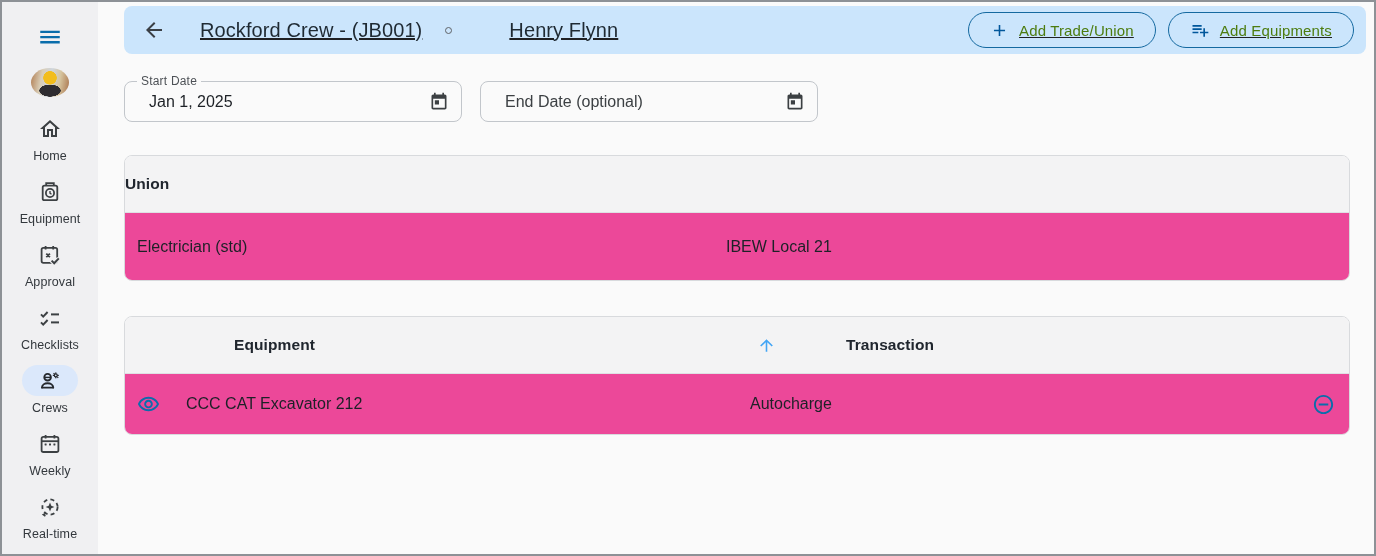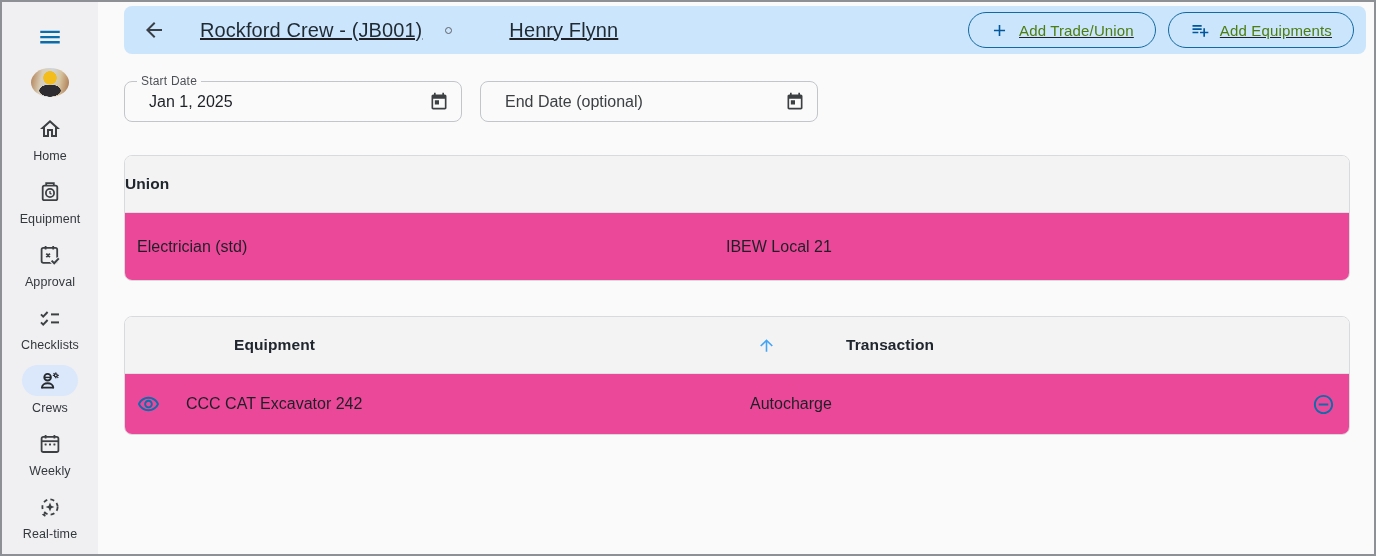--- a/index.html
+++ b/index.html
@@ -301,21 +301,21 @@
       </div>
       <div class="t-row">
         <div class="cell-eyecol">
           <span class="eye-icon">
             <svg viewBox="0 0 24 24" width="23" height="23" fill="#0b6dab">
                 <path d="M12 6c3.79 0 7.17 2.13 8.82 5.5C19.17 14.87 15.79 17 12 17s-7.17-2.13-8.82-5.5C4.83 8.13 8.21 6 12 6m0-2C7 4 2.73 7.11 1 11.5 2.73 15.89 7 19 12 19s9.27-3.11 11-7.5C21.27 7.11 17 4 12 4zm0 5c1.38 0 2.5 1.12 2.5 2.5S13.38 14 12 14s-2.5-1.12-2.5-2.5S10.62 9 12 9m0-2c-2.48 0-4.5 2.02-4.5 4.5S9.52 16 12 16s4.5-2.02 4.5-4.5S14.48 7 12 7z"></path>
               </svg>
           </span>
         </div>
         <div class="td cell-equip">
-          <span>CCC CAT Excavator 242</span>
+          <span>CCC CAT Excavator 212</span>
         </div>
         <div class="td cell-trans">Autocharge</div>
         <div class="cell-remove">
           <span class="remove-icon">
             <svg viewBox="0 0 24 24" width="23" height="23" fill="#0b6dab">
                 <path d="M7 11v2h10v-2H7zm5-9C6.48 2 2 6.48 2 12s4.48 10 10 10 10-4.48 10-10S17.52 2 12 2zm0 18c-4.41 0-8-3.59-8-8s3.59-8 8-8 8 3.59 8 8-3.59 8-8 8z"></path>
               </svg>
           </span>
         </div>
       </div>

